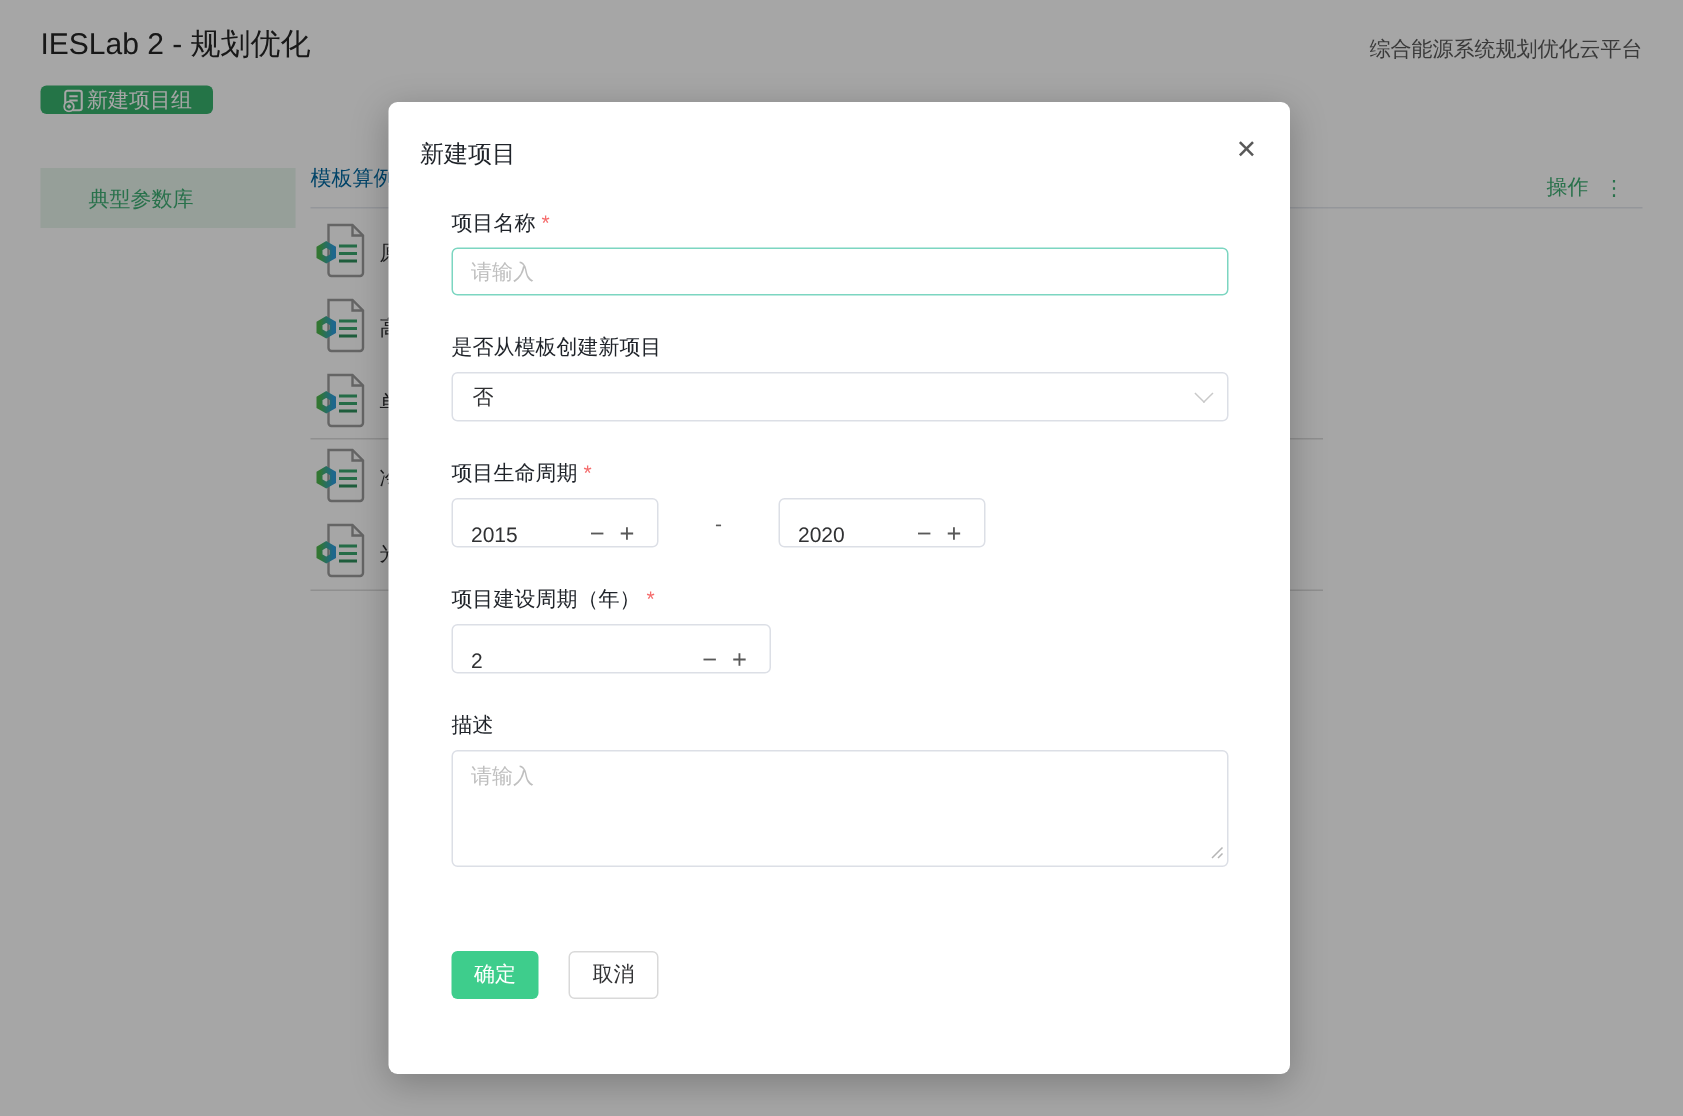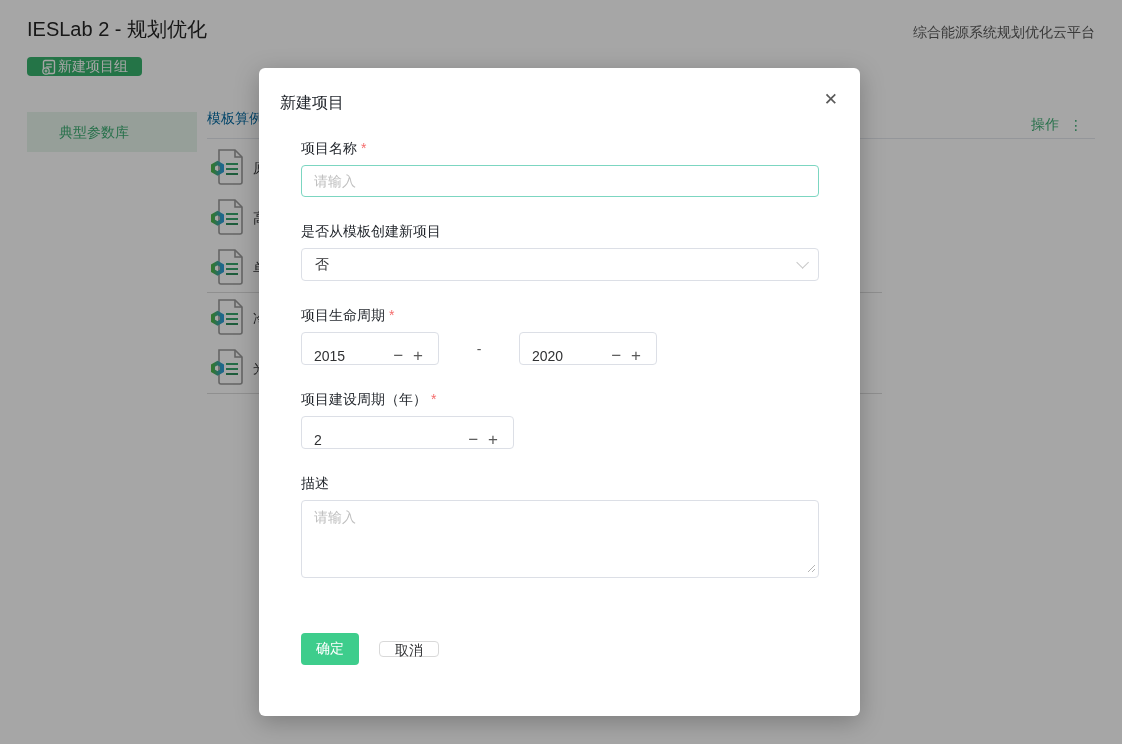--- a/index.html
+++ b/index.html
@@ -71,21 +71,21 @@
 
   .ta-wrap{position:relative;}
   .textarea{width:100%;height:78px;border:1px solid var(--border-gray);border-radius:4px;
     padding:8px 12px;font-size:14px;color:#303133;resize:none;outline:none;}
   .textarea::placeholder{color:#bfbfbf;}
   .resize-handle{position:absolute;right:3px;bottom:5px;}
 
   .btn-row{margin-top:51px;display:flex;align-items:center;}
   .btn-confirm{height:32px;padding:0 15px;background:var(--confirm-green);color:#fff;font-size:14px;
     border:none;border-radius:4px;cursor:pointer;}
-  .btn-cancel{height:16px;padding:0 15px;background:#fff;color:#303133;font-size:14px;
+  .btn-cancel{height:32px;padding:0 15px;background:#fff;color:#303133;font-size:14px;
     border:1px solid #d9d9d9;border-radius:4px;margin-left:20px;cursor:pointer;}
 </style>
 </head>
 <body>
 
 <div class="base">
 
   <div class="page-title">IESLab 2 - 规划优化</div>
   <div class="platform-name">综合能源系统规划优化云平台</div>
 

